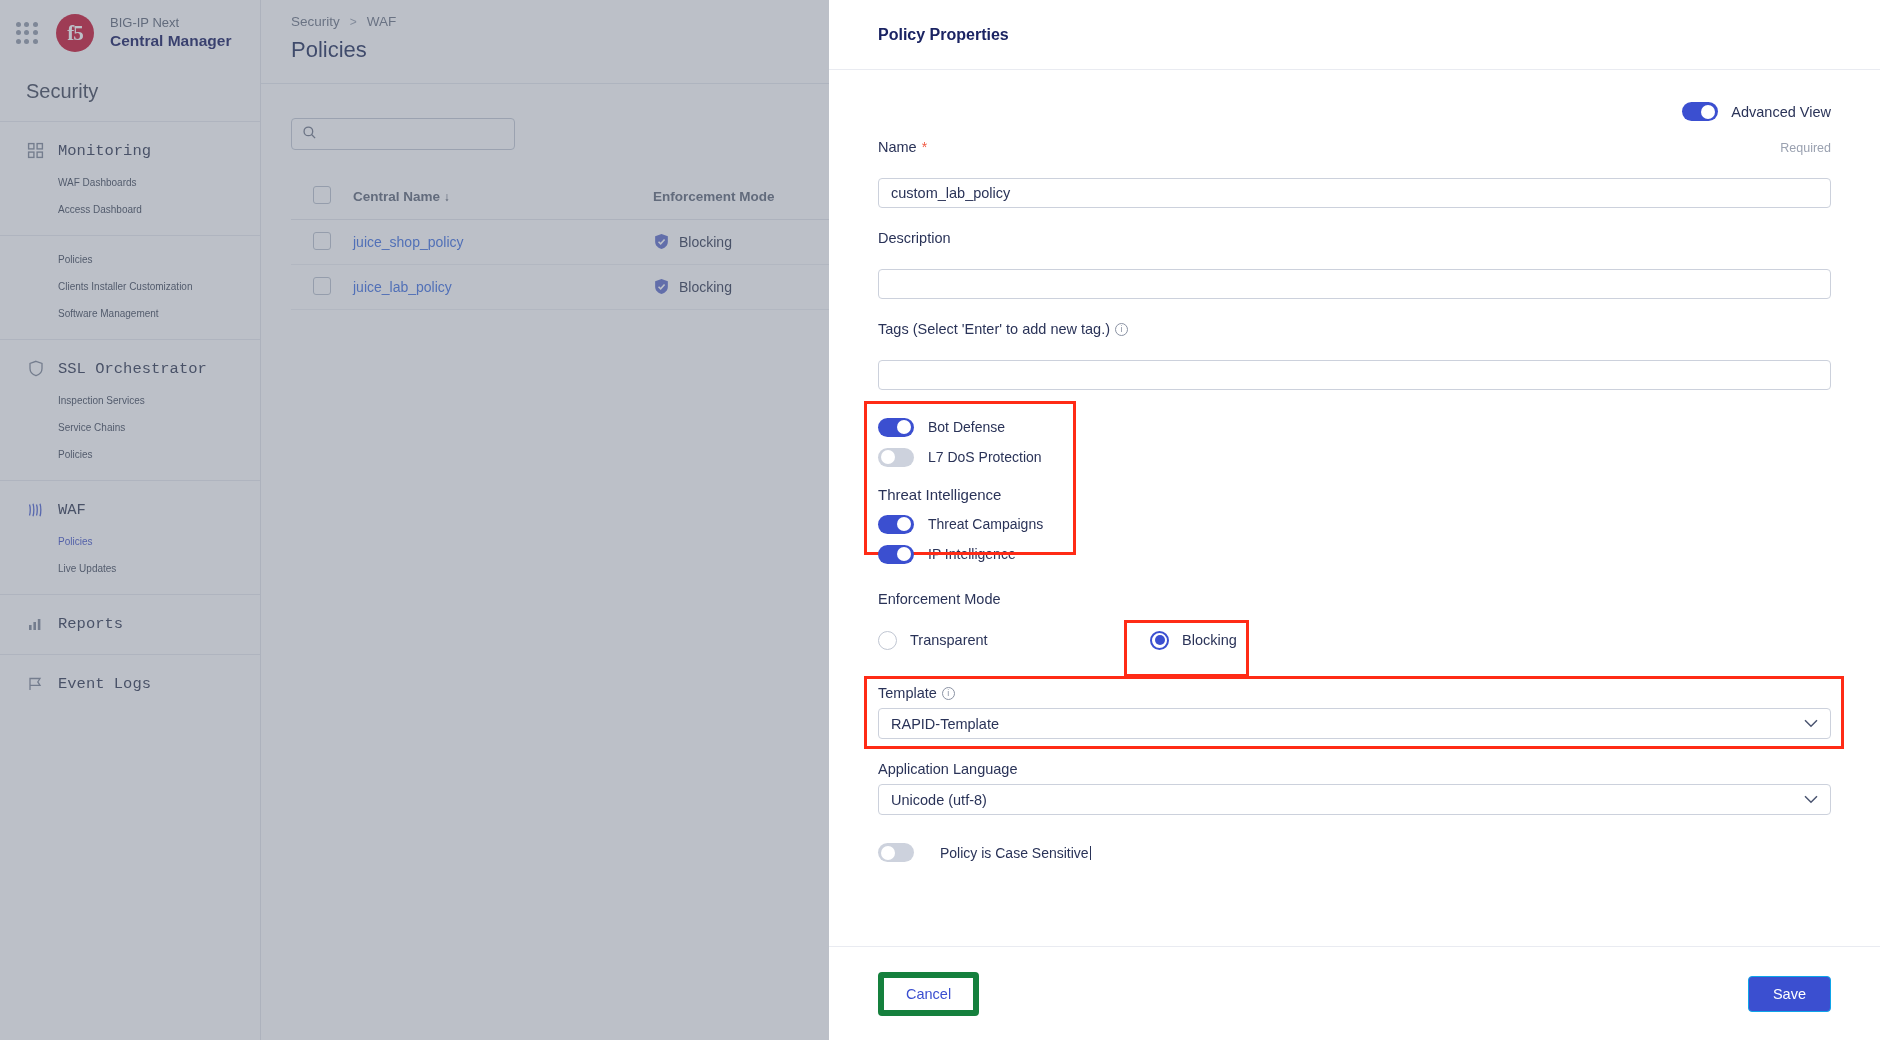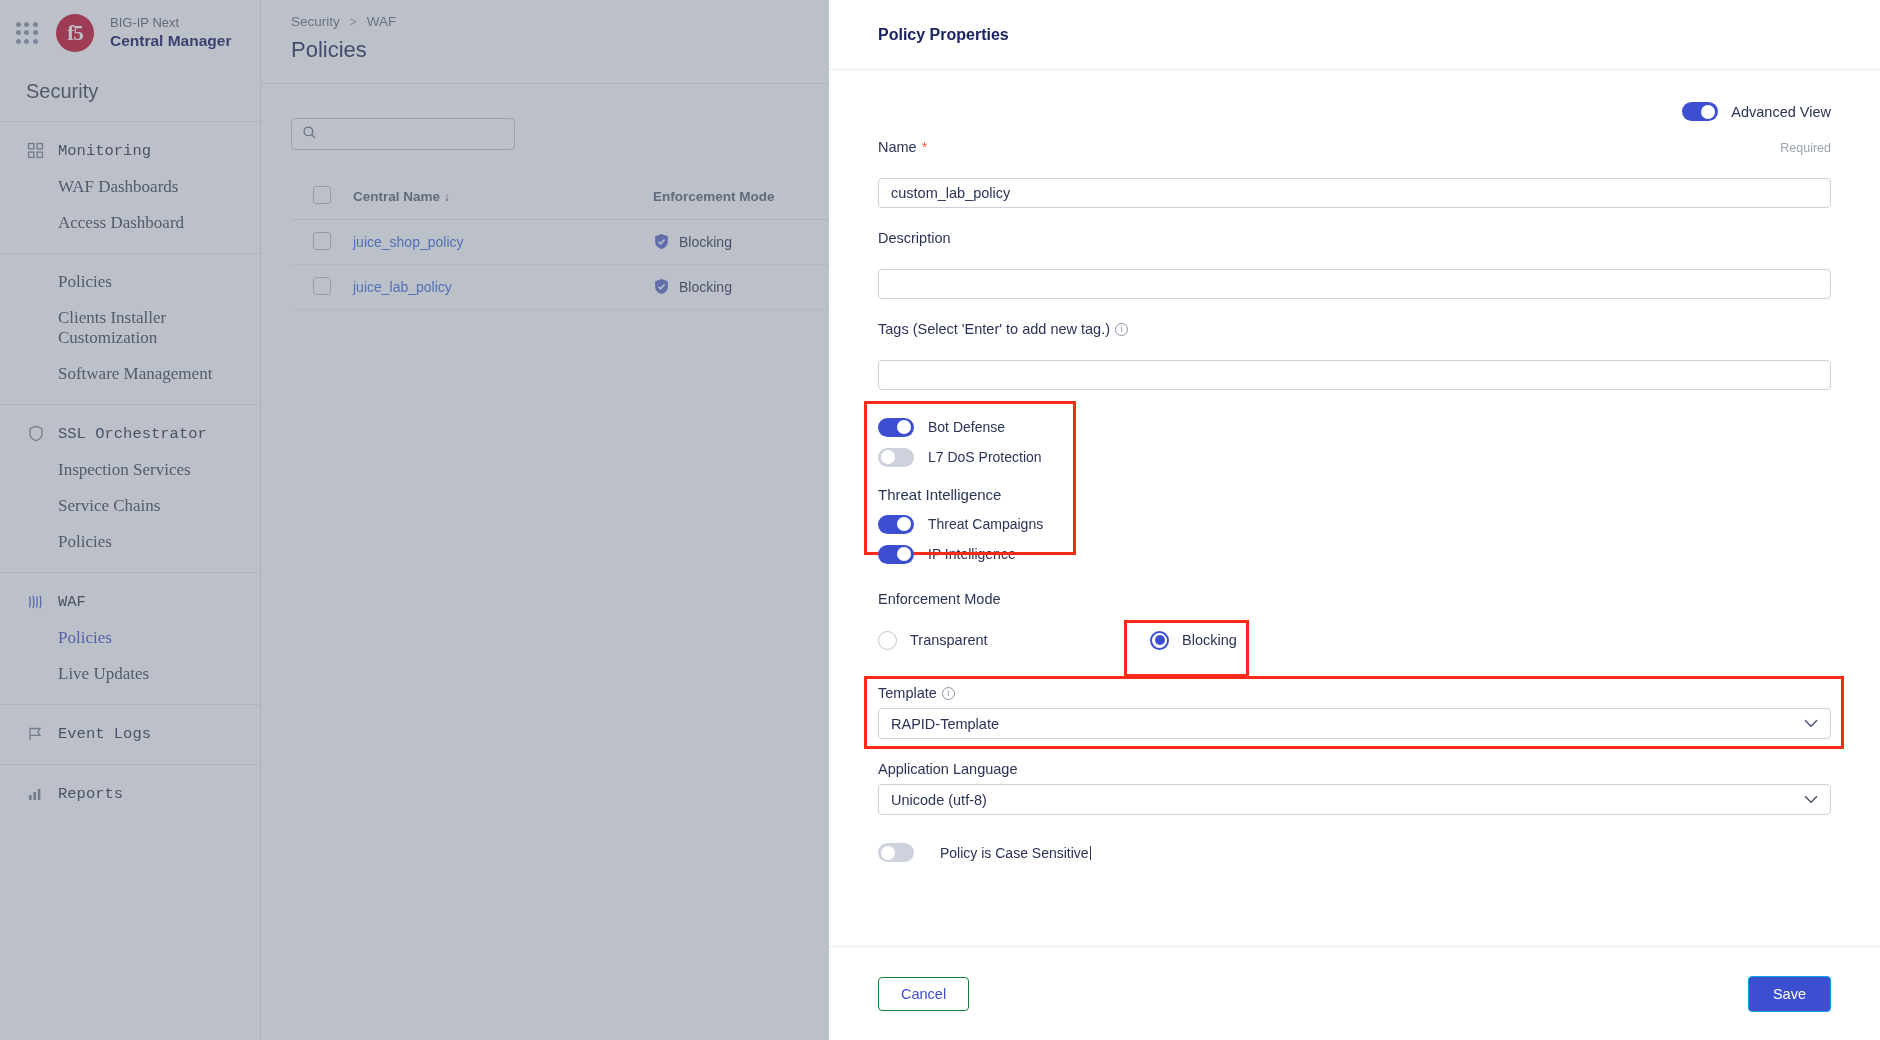--- a/index.html
+++ b/index.html
@@ -32,21 +32,21 @@
   .brand-text { line-height: 1.25; }
   .brand-top { font-size: 13px; color: #5b6475; }
   .brand-bottom { font-size: 15.5px; color: #11175c; font-weight: bold; }
 
   .sec-title { font-size: 20px; color: #3c4456; padding: 14px 26px 18px 26px; font-weight: normal;}
 
   .nav-group { border-top: 1px solid #e8eaef; padding: 10px 0 12px 0; }
   .nav-group:first-of-type { border-top: 1px solid #e8eaef; }
   .nav-head { display: flex; align-items: center; gap: 13px; padding: 9px 26px; font-size: 15.5px; color: #2c3category; color:#2f3750;font-family:Liberation Mono, monospace; }
   .nav-head .ic { width: 19px; height: 19px; flex: 0 0 19px; color: #7d8696; display:flex; align-items:center; justify-content:center;}
-  .nav-item { padding: 8px 26px 8px 58px; font-size: 17px; color: #3f4859; cursor: pointer; font-family: Liberation Serif, serif; }
+  .nav-item { padding: 8px 26px 8px 58px; font-size: 10px; color: #3f4859; cursor: pointer; }
   .nav-item.active { color: #4052c6; }
 
   
   .content { flex: 1; height: 1040px; background: #ffffff; display: flex; flex-direction: column; min-width: 0; }
   .crumbs { padding: 14px 30px 0 30px; font-size: 13.5px; color: #6a7383; display: flex; gap: 10px; align-items: center; }
   .crumbs .sep { color: #98a0ae; font-size: 12px; }
   .page-title { padding: 8px 30px 20px 30px; font-size: 22px; color: #1d2a57; }
   .content-body { flex: 1; border-top: 1px solid #e6e9ee; padding: 34px 30px 0 30px; }
 
   .search-box { width: 224px; height: 32px; border: 1px solid #c3c9d4; border-radius: 4px;
@@ -129,21 +129,21 @@
     justify-content: space-between; cursor: pointer; background: #fff; }
   .chev { color: #4a5470; font-size: 13px; }
 
   .case-row { display: flex; align-items: center; gap: 26px; margin-top: 28px; }
   .case-text { font-size: 14px; color: #2a3358; position: relative; }
   .caret { display: inline-block; width: 1px; height: 14px; background: #2a3358;
     vertical-align: -2px; margin-left: 1px; }
 
   .btn { border-radius: 4px; font-size: 14.5px; cursor: pointer;
     font-family: "Liberation Sans", sans-serif; }
-  .btn-cancel { background: #fff; border: 1px solid #15803d; color: #3b4fd0;
+  .btn-cancel { background: #fff; border: 6px solid #15803d; color: #3b4fd0;
     padding: 8px 22px; }
   .btn-save { background: #3b4fd0; border: 1px solid #0ea5e9; color: #fff; padding: 9px 24px; }
 </style>
 </head>
 <body>
 
 <div id="app">
 
   <div class="bg-layer">
 
@@ -215,38 +215,38 @@
           </span>
           <span>WAF</span>
         </div>
         <div class="nav-item active">Policies</div>
         <div class="nav-item">Live Updates</div>
       </div>
 
       <div class="nav-group">
         <div class="nav-head">
           <span class="ic">
-            <svg width="17" height="16" viewBox="0 0 17 16" fill="none" stroke="#7d8696" stroke-width="1.3">
-              <path d="M3 14V2.5h10l-2.2 3.4L13 9.3H3"></path>
-            </svg>
-          </span>
-          <span>Event Logs</span>
-        </div>
-      </div>
-
-      <div class="nav-group">
-        <div class="nav-head">
-          <span class="ic">
             <svg width="17" height="16" viewBox="0 0 17 16" fill="#7d8696">
               <rect x="2" y="9" width="2.6" height="5"></rect>
                 <rect x="6.4" y="6" width="2.6" height="8"></rect>
               <rect x="10.8" y="3" width="2.6" height="11"></rect>
             </svg>
           </span>
           <span>Reports</span>
+        </div>
+      </div>
+
+      <div class="nav-group">
+        <div class="nav-head">
+          <span class="ic">
+            <svg width="17" height="16" viewBox="0 0 17 16" fill="none" stroke="#7d8696" stroke-width="1.3">
+              <path d="M3 14V2.5h10l-2.2 3.4L13 9.3H3"></path>
+            </svg>
+          </span>
+          <span>Event Logs</span>
         </div>
       </div>
     </div>
 
     <div class="content">
       <div class="crumbs">
         <span>Security</span>
         <span class="sep">&gt;</span>
         <span>WAF</span>
       </div>

